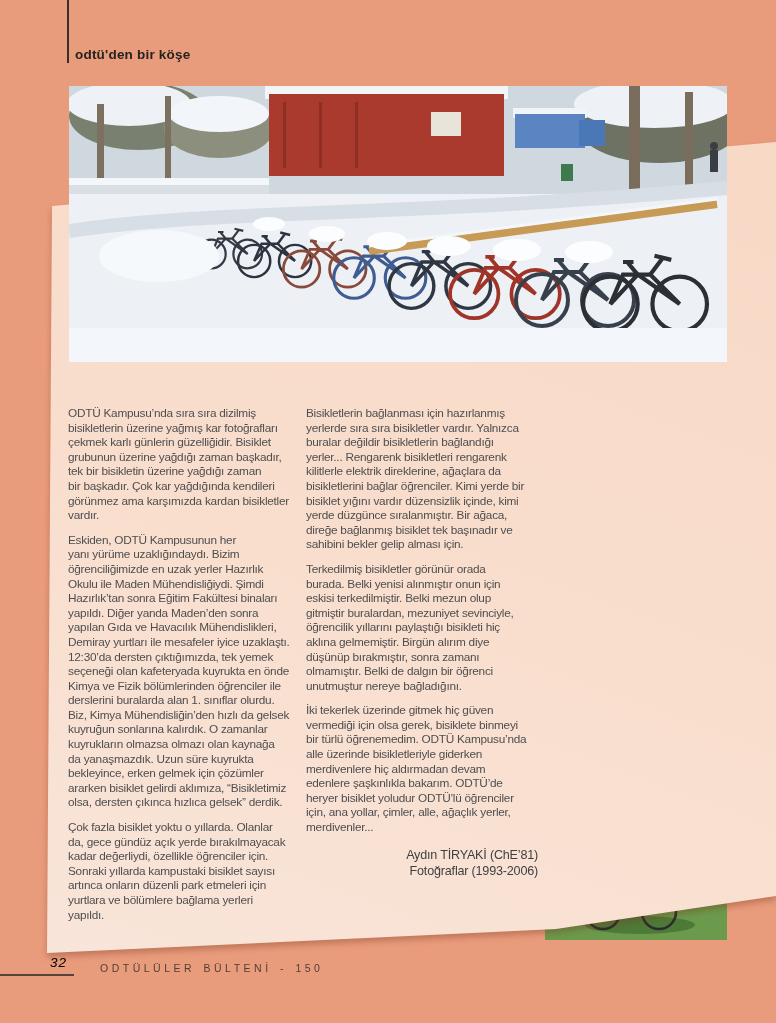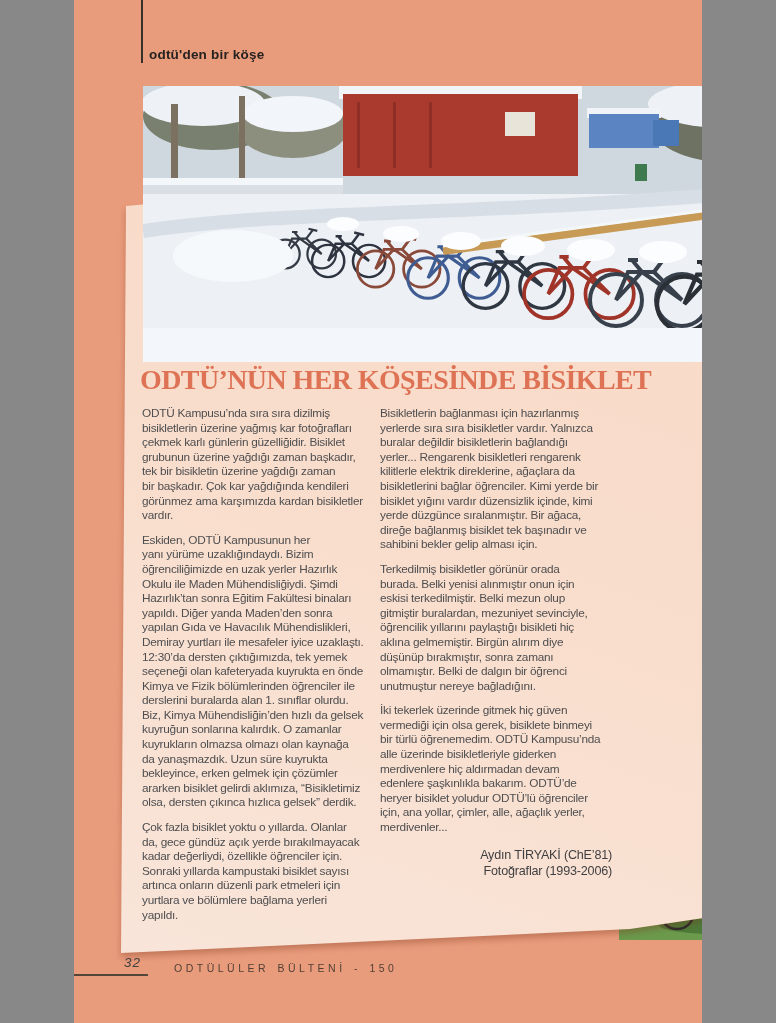--- a/index.html
+++ b/index.html
@@ -1,17 +1,17 @@
 <!DOCTYPE html>
 <html><head>
 <meta charset="utf-8">
 <style>
   html,body{margin:0;padding:0;background:#888;}
   .page{
-    position:relative;width:628px;height:1023px;margin:0 auto;
+    position:relative;width:776px;height:1023px;margin:0 auto;
     background:#E99C7C;overflow:hidden;
     font-family:"Liberation Sans",sans-serif;
   }
   
   .panel-wrap{position:absolute;inset:0;filter:drop-shadow(0 4px 3px rgba(120,50,25,.35));z-index:1;}
   .panel{
     position:absolute;inset:0;
     clip-path:polygon(52px 206px,776px 142px,776px 896px,556px 929px,47px 953px);
     background:linear-gradient(200deg,#F8D7C4 0%,#F9DECD 55%,#F8E6DB 100%);
   }
@@ -36,21 +36,21 @@
   .byline{margin-top:12px;text-align:right;padding-right:6px;}
   .byline div{font-size:12.6px;font-weight:normal;line-height:16px;color:#3f3f41;letter-spacing:-.2px;}
   .side-photo{position:absolute;left:0;width:182px;display:block;}
   .sp1{top:370px;height:118px;}
   .sp2{top:501px;height:100px;}
   .sp3{top:613px;height:113px;}
   .sp4{top:738px;height:82px;}
   .sp5{top:833px;height:107px;}
   .page-number{
     position:absolute;left:50px;top:955px;z-index:2;
-    font-size:13.5px;font-style:italic;color:#404040;letter-spacing:1px;
+    font-size:13.5px;font-style:italic;color:#000000;letter-spacing:1px;
   }
   .footer-rule{position:absolute;left:0;top:974px;width:74px;height:1.5px;background:#55443a;z-index:2;}
   .journal{
     position:absolute;left:100px;top:962px;z-index:2;
     font-size:10.5px;color:#503F35;letter-spacing:3.5px;word-spacing:2px;
   }
 </style>
 </head>
 <body>
 
@@ -114,21 +114,20 @@
     <ellipse cx="200" cy="138" rx="16" ry="7" fill="#fbfdfe"></ellipse>
     <ellipse cx="258" cy="148" rx="18" ry="8" fill="#fbfdfe"></ellipse>
     <ellipse cx="318" cy="155" rx="20" ry="9" fill="#fbfdfe"></ellipse>
     <ellipse cx="380" cy="160" rx="22" ry="10" fill="#fbfdfe"></ellipse>
     <ellipse cx="448" cy="164" rx="24" ry="11" fill="#fbfdfe"></ellipse>
     <ellipse cx="520" cy="166" rx="24" ry="11" fill="#fbfdfe"></ellipse>
     <rect x="0" y="242" width="658" height="34" fill="#f3f6fa"></rect>
     <ellipse cx="90" cy="170" rx="60" ry="26" fill="#f6f9fc"></ellipse>
   </svg>
 
-  <h1 class="article-title">ODTÜ’NÜN HER KÖŞESİNDE BİSİKLET</h1>
 
   <div class="col col-left">
     <p>ODTÜ Kampusu’nda sıra sıra dizilmiş
 bisikletlerin üzerine yağmış kar fotoğrafları
 çekmek karlı günlerin güzelliğidir. Bisiklet
 grubunun üzerine yağdığı zaman başkadır,
 tek bir bisikletin üzerine yağdığı zaman
 bir başkadır. Çok kar yağdığında kendileri
 görünmez ama karşımızda kardan bisikletler
 vardır.</p>

